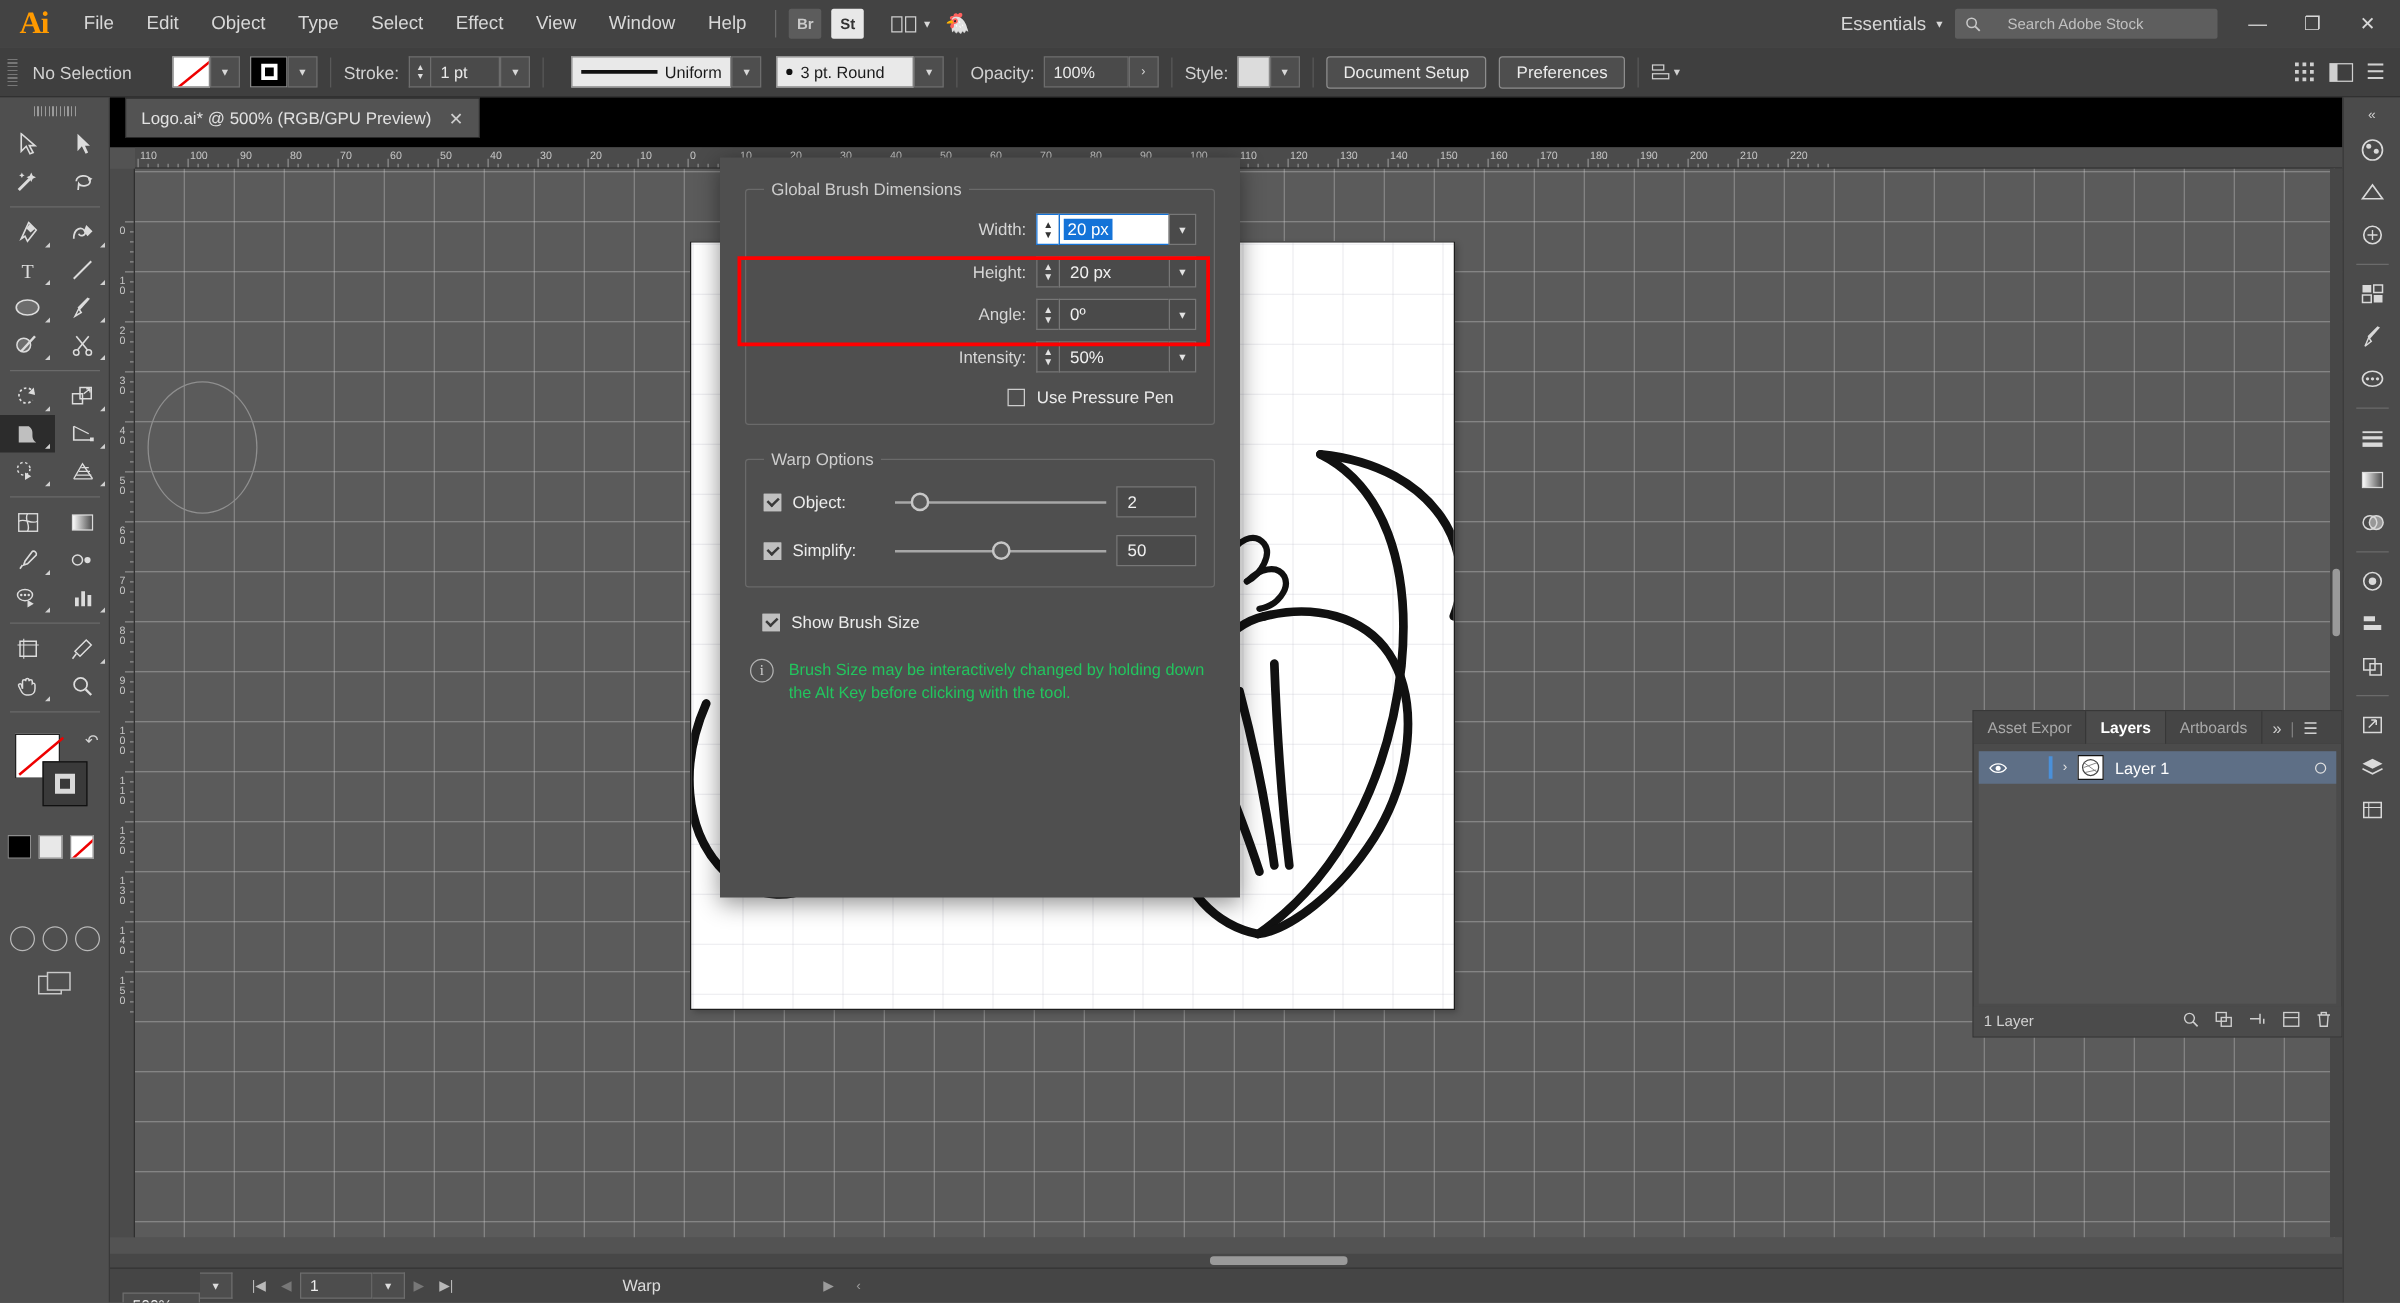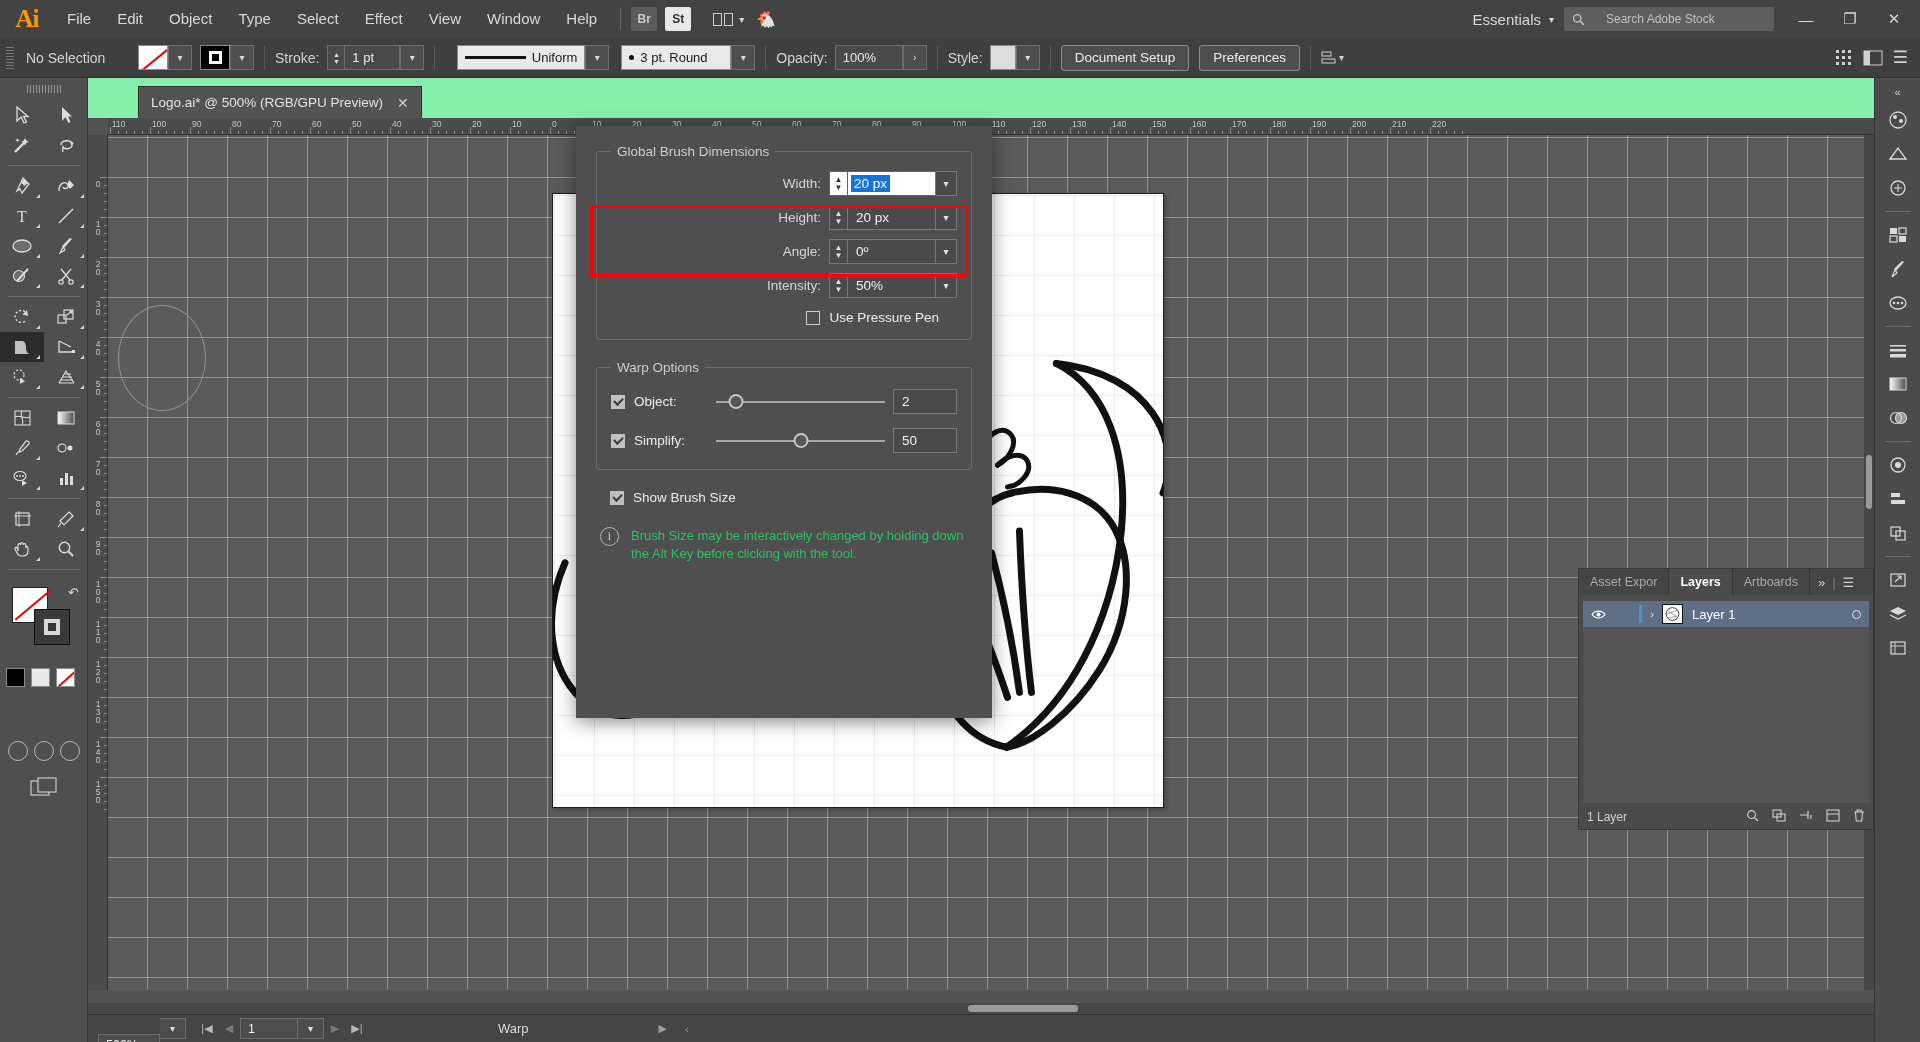--- a/index.html
+++ b/index.html
@@ -155,21 +155,21 @@
   }
   .dm { width: 20px; height: 20px; border: 1px solid #b9b9b9; border-radius: 50%; }
   .screenmode {
     position: absolute; left: 0; right: 0; bottom: -108px;
     display: flex; justify-content: center;
   }
 
   
   .tabbar {
     position: absolute; left: 88px; top: 78px; right: 46px; height: 40px;
-    background: #86efac; display: flex; align-items: flex-end; padding-left: 38px;
+    background: #000000; display: flex; 
   }
   .doctab {
     height: 32px; background: #535353; border: 1px solid #2f2f2f; border-bottom: none;
     display: flex; align-items: center; gap: 14px; padding: 0 12px;
     color: #e2e2e2; font-size: 13.5px; margin-left: 12px;
   }
   .doctab .x { color: #cfcfcf; font-size: 14px; }
 
   
   .canvas-wrap {

